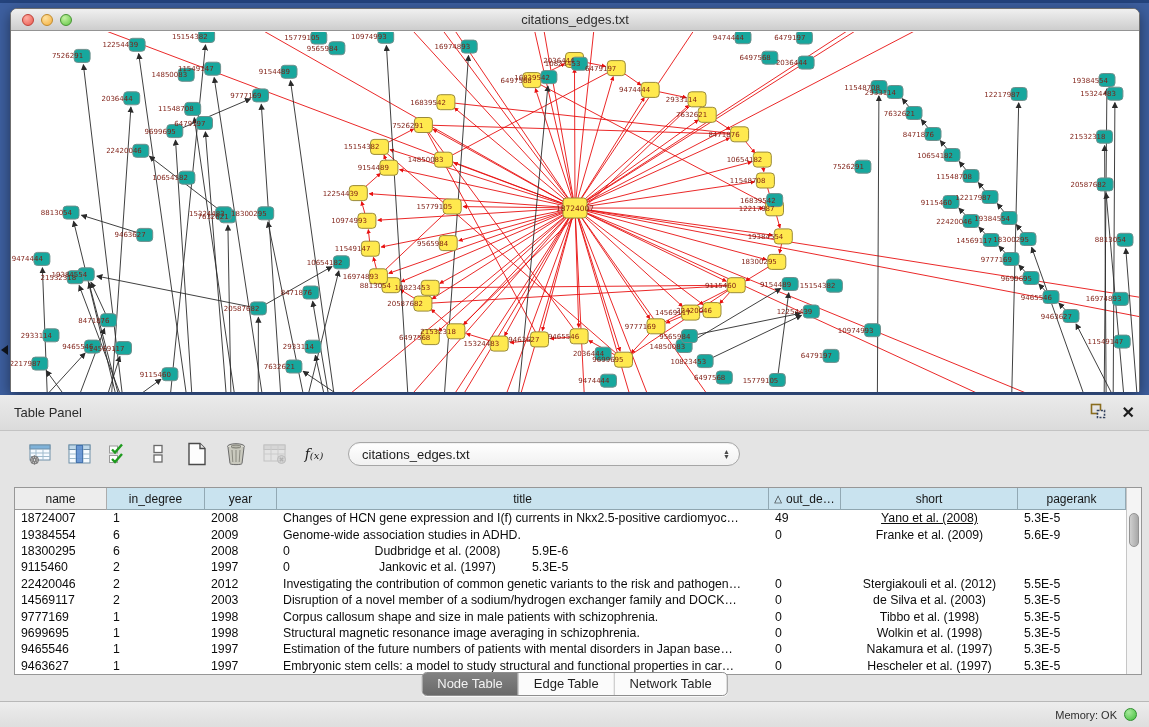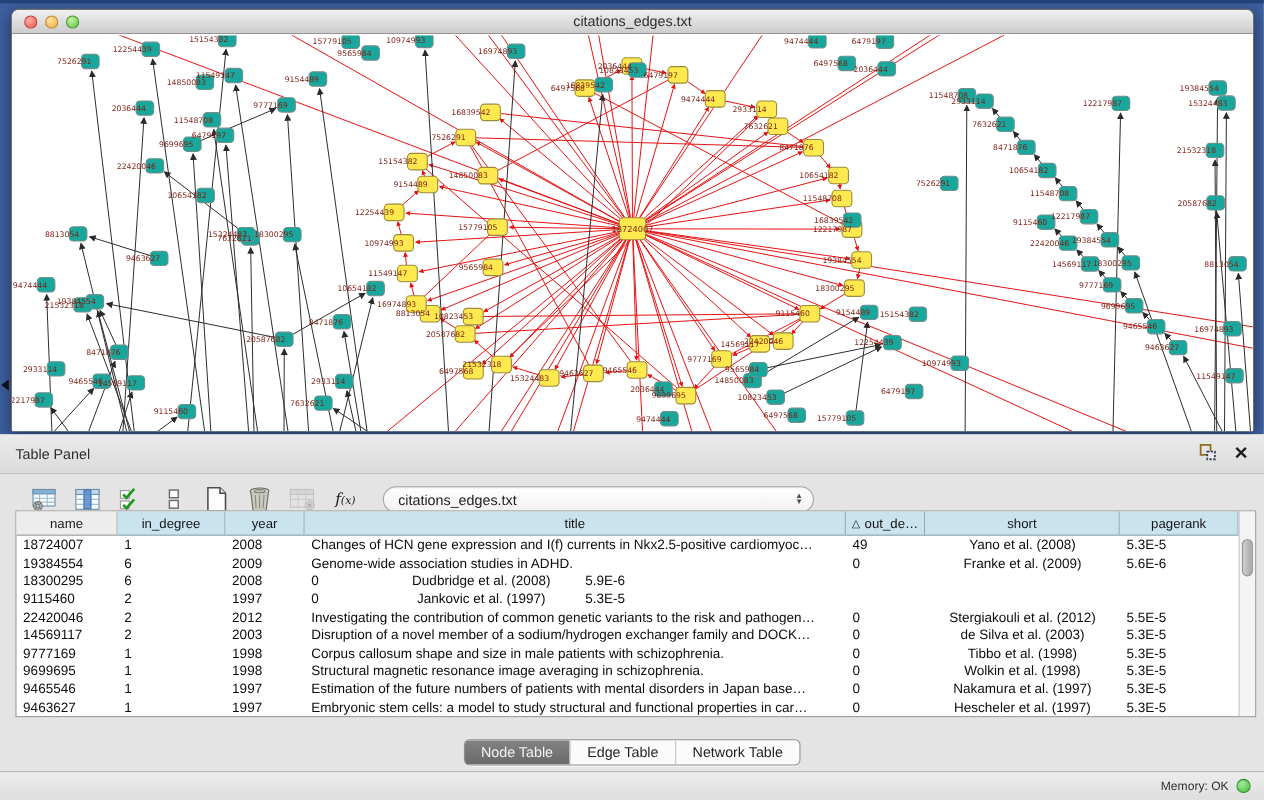--- a/index.html
+++ b/index.html
@@ -55,21 +55,21 @@
   .combo {
     width:392px; height:24px; margin-left:10px;
     background:linear-gradient(#FFFFFF,#F1F1F1);
     border:1px solid #A6A6A6; border-radius:13px;
     display:flex; align-items:center; padding:0 9px 0 13px;
     font-size:13px; color:#1d1d1d; box-shadow:inset 0 1px 1px rgba(0,0,0,.06);
   }
   .combo-arrows { margin-left:auto; display:flex; flex-direction:column; font-size:7px; line-height:5.5px; color:#4a4a4a; }
 
   .table-wrap {
-    position:absolute; left:14px; top:69px; width:1128px; height:188px;
+    position:absolute; left:14px; top:92px; width:1128px; height:188px;
     border:1px solid #979797; background:#fff; display:flex;
   }
   .table-cols { width:1111px; }
   .thead { display:flex; height:22px; }
   .th {
     border-right:1px solid #92A9B4; border-bottom:1px solid #8FA6B0;
     background:#C9E3EF; display:flex; align-items:center; justify-content:center;
     font-size:12px; color:#161616; overflow:hidden; white-space:nowrap;
   }
   .th.gray { background:#EDEDED; border-right-color:#ACACAC; border-bottom-color:#9c9c9c; }
@@ -642,31 +642,31 @@
             <span>pagerank</span>
           </div>
         </div>
       <div id="tbody">
           <div class="row">
             <div class="cell" style="width: 92px;">18724007</div>
             <div class="cell" style="width: 98px;">1</div>
             <div class="cell" style="width: 72px;">2008</div>
             <div class="cell" style="width: 492px;">Changes of HCN gene expression and I(f) currents in Nkx2.5-positive cardiomyoc…</div>
             <div class="cell" style="width: 72px;">49</div>
-            <div class="cell center" style="width: 177px;">Yano et al. (2008)</div>
+            <div class="cell center" style="width: 177px; text-decoration: underline;">Yano et al. (2008)</div>
             <div class="cell" style="width: 108px;">5.3E-5</div>
           </div>
           <div class="row">
             <div class="cell" style="width: 92px;">19384554</div>
             <div class="cell" style="width: 98px;">6</div>
             <div class="cell" style="width: 72px;">2009</div>
             <div class="cell" style="width: 492px;">Genome-wide association studies in ADHD.</div>
             <div class="cell" style="width: 72px;">0</div>
             <div class="cell center" style="width: 177px;">Franke et al. (2009)</div>
-            <div class="cell" style="width: 108px;">5.6E-6</div>
+            <div class="cell" style="width: 108px;">5.6E-9</div>
           </div>
           <div class="row">
             <div class="cell" style="width: 92px;">18300295</div>
             <div class="cell" style="width: 98px;">6</div>
             <div class="cell" style="width: 72px;">2008</div>
             <div class="cell" style="width: 72px;">0</div>
             <div class="cell center" style="width: 177px;">Dudbridge et al. (2008)</div>
             <div class="cell" style="width: 108px;">5.9E-6</div>
           </div>
           <div class="row">

